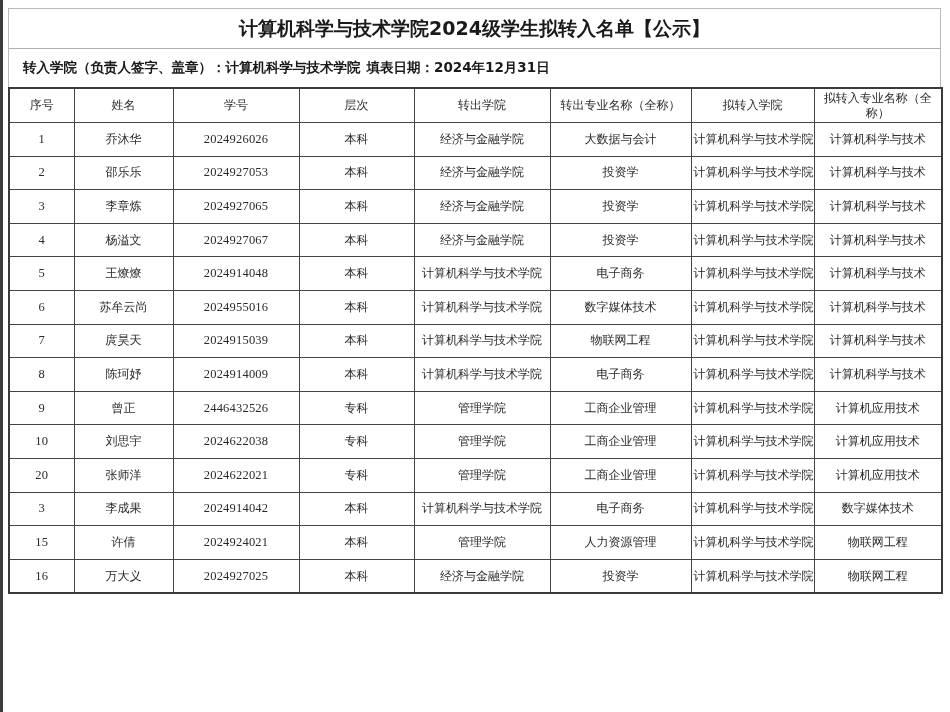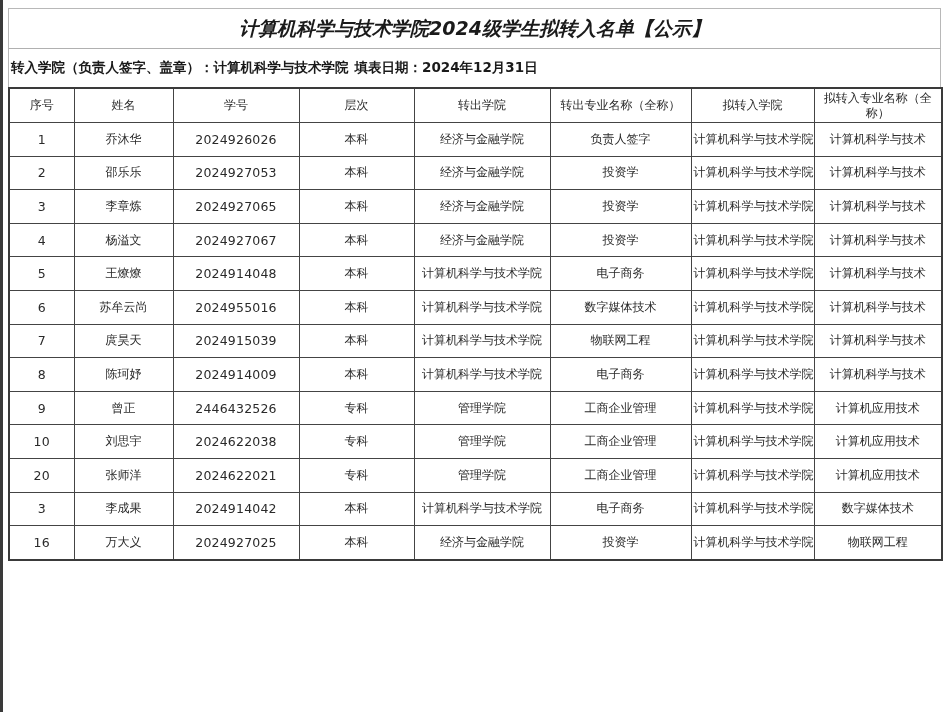--- a/index.html
+++ b/index.html
@@ -33,40 +33,40 @@
       height: 41px;
       border: 1px solid #b8b8b8;
       border-bottom: 1px solid #b0b0b0;
       display: flex;
       align-items: center;
       justify-content: center;
       font-size: 19px;
       font-weight: bold;
       color: #1a1a1a;
       box-sizing: border-box;
-      font-style: italic;
     }
     .info-row {
       height: 38px;
       border-left: 1px solid #b8b8b8;
       border-right: 1px solid #b8b8b8;
       display: flex;
       align-items: center;
-      padding-left: 2px;
+      padding-left: 14px;
       font-size: 13.5px;
       font-weight: bold;
       color: #1a1a1a;
       box-sizing: border-box;
     }
     .info-row .gap { display: inline-block; width: 6px; }
     table.roster {
       border-collapse: collapse;
       table-layout: fixed;
       width: 933px;
       border: 2px solid #3a3a3a;
+      font-family: Liberation Serif, serif;
     }
     table.roster th, table.roster td {
       border: 1.5px solid #444444;
       text-align: center;
       vertical-align: middle;
       font-size: 12px;
       font-weight: normal;
       color: #2a2a2a;
       padding: 0 2px;
       white-space: nowrap;
@@ -119,21 +119,21 @@
         <th>拟转入专业名称（全称）</th>
       </tr>
     </thead>
     <tbody id="roster-body">
         <tr>
           <td class="num">1</td>
           <td>乔沐华</td>
           <td class="num">2024926026</td>
           <td>本科</td>
           <td>经济与金融学院</td>
-          <td>负责人签字</td>
+          <td>大数据与会计</td>
           <td>计算机科学与技术学院</td>
           <td>计算机科学与技术</td>
         </tr>
         <tr>
           <td class="num">2</td>
           <td>邵乐乐</td>
           <td class="num">2024927053</td>
           <td>本科</td>
           <td>经济与金融学院</td>
           <td>投资学</td>
@@ -234,20 +234,30 @@
           <td class="num">3</td>
           <td>李成果</td>
           <td class="num">2024914042</td>
           <td>本科</td>
           <td>计算机科学与技术学院</td>
           <td>电子商务</td>
           <td>计算机科学与技术学院</td>
           <td>数字媒体技术</td>
         </tr>
         <tr>
+          <td class="num">15</td>
+          <td>许倩</td>
+          <td class="num">2024924021</td>
+          <td>本科</td>
+          <td>管理学院</td>
+          <td>人力资源管理</td>
+          <td>计算机科学与技术学院</td>
+          <td>物联网工程</td>
+        </tr>
+        <tr>
           <td class="num">16</td>
           <td>万大义</td>
           <td class="num">2024927025</td>
           <td>本科</td>
           <td>经济与金融学院</td>
           <td>投资学</td>
           <td>计算机科学与技术学院</td>
           <td>物联网工程</td>
         </tr>
       </tbody>

